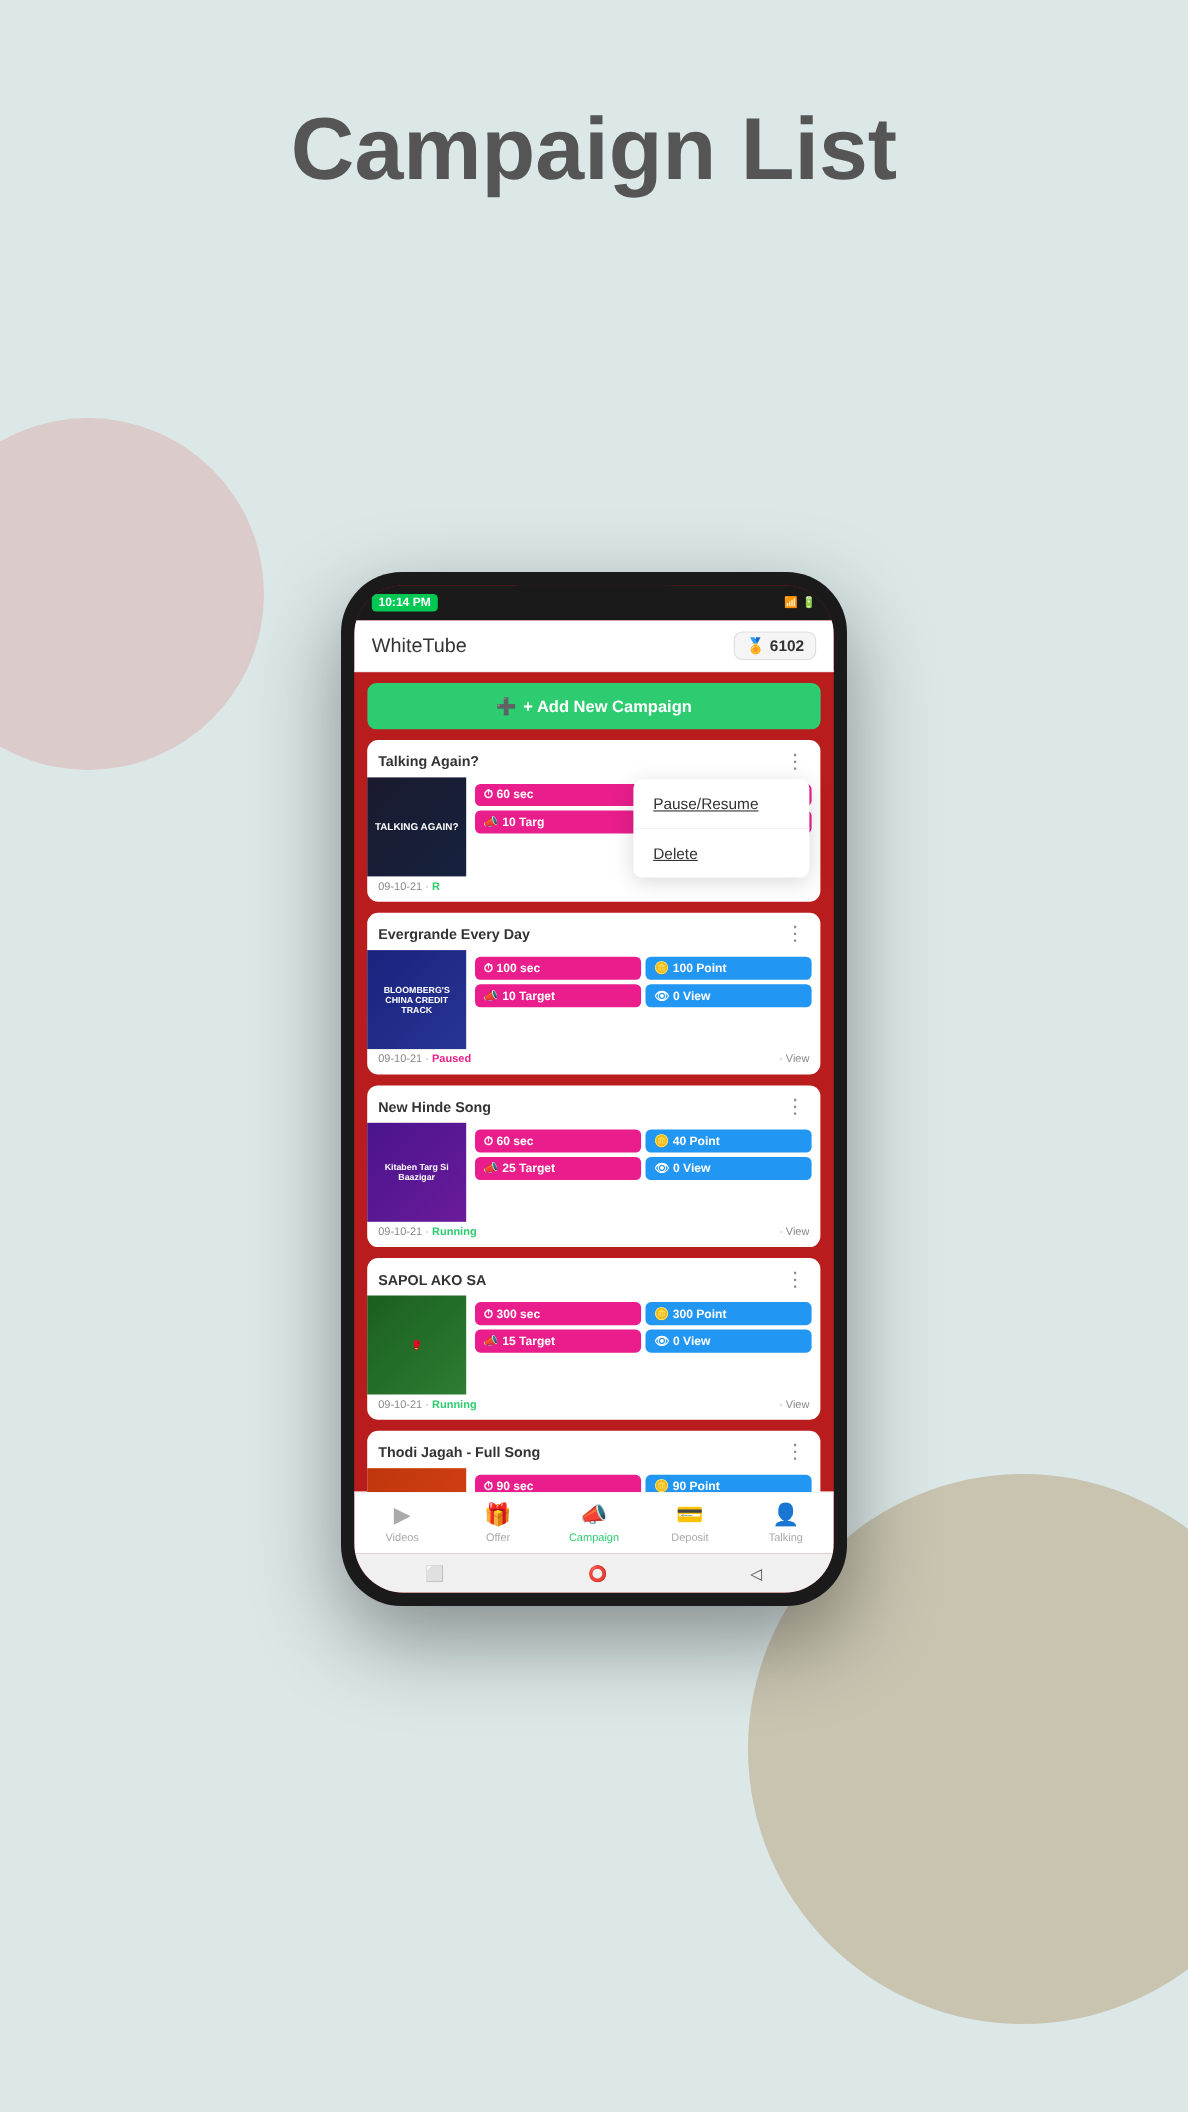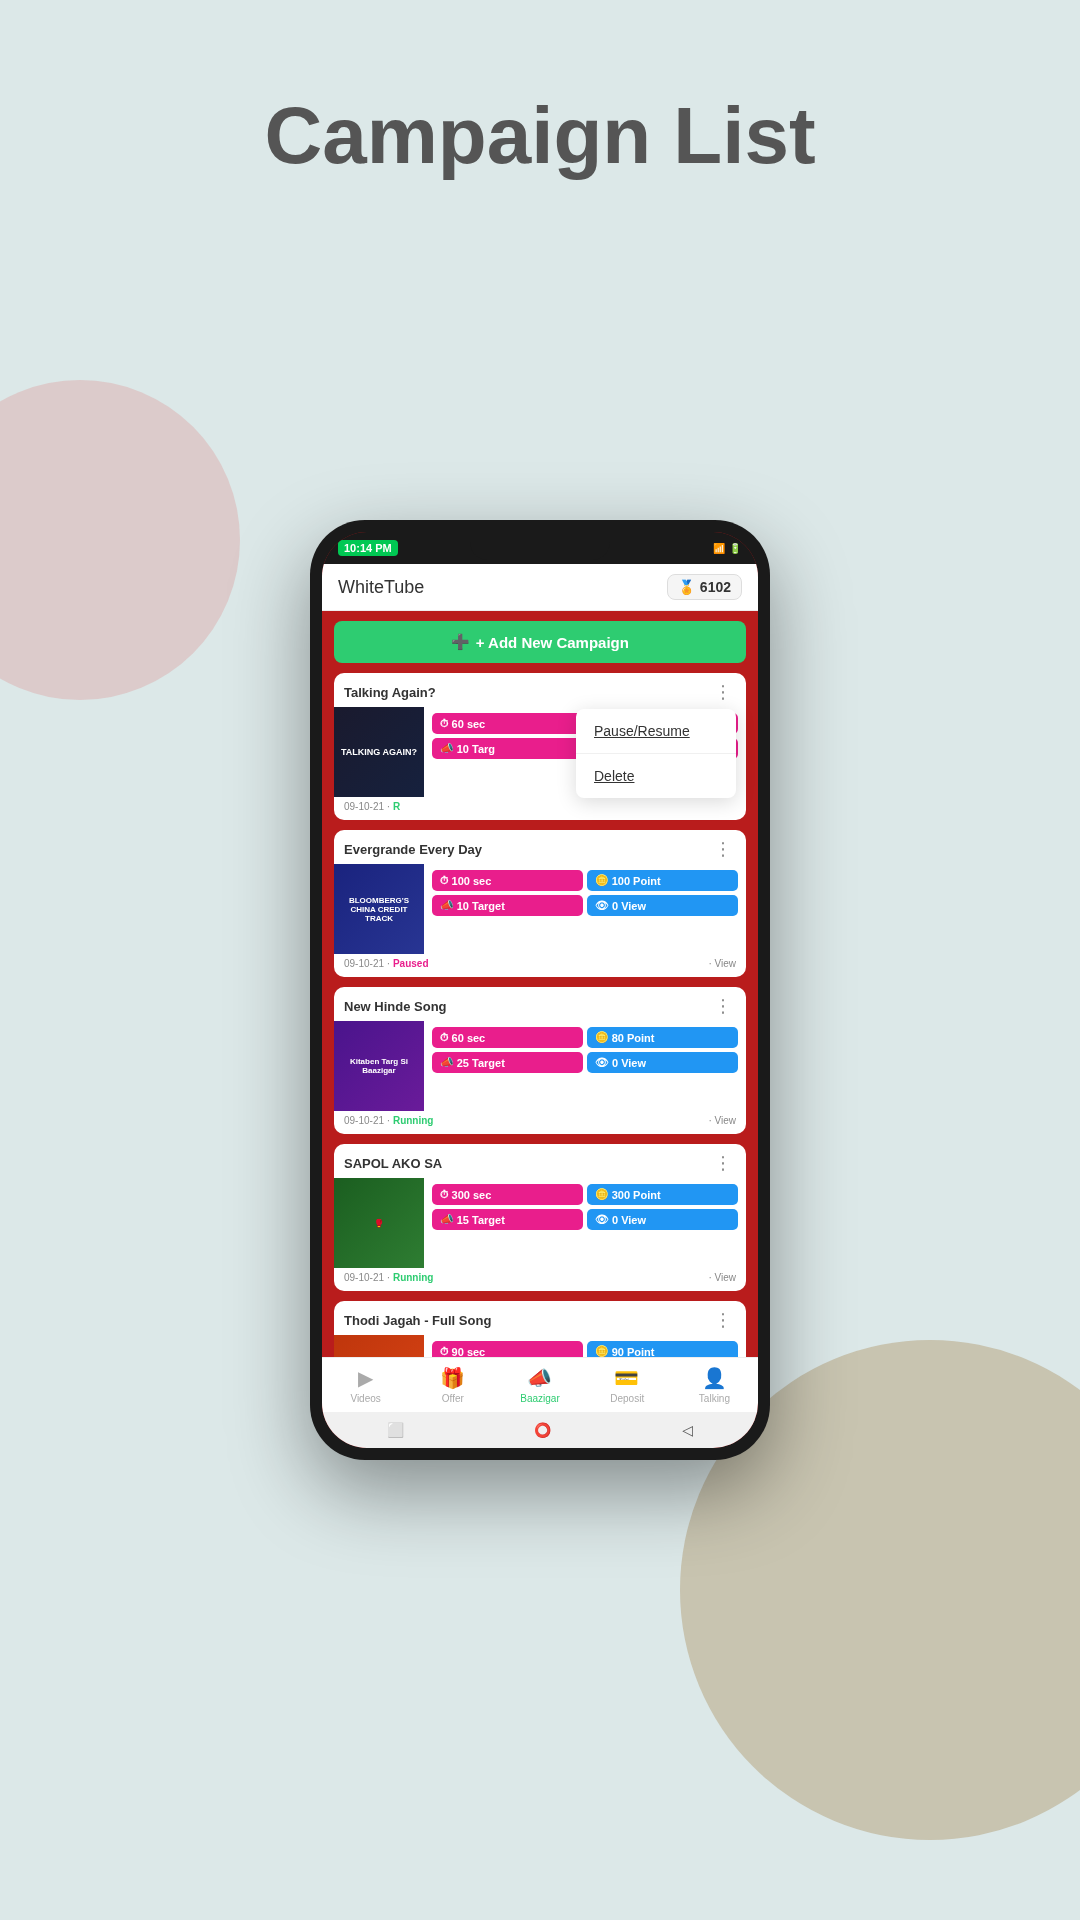--- a/index.html
+++ b/index.html
@@ -439,21 +439,21 @@
               <span style="font-size:8px; padding:4px; color:white; text-align:center;">Kitaben Targ Si Baazigar</span>
             </div>
             <div class="campaign-stats">
               <div class="stat-row">
                 <div class="stat-badge pink">
                   <span>⏱</span>
                   <span>60 sec</span>
                 </div>
                 <div class="stat-badge blue">
                   <span>🪙</span>
-                  <span>80 Point</span>
+                  <span>40 Point</span>
                 </div>
               </div>
               <div class="stat-row">
                 <div class="stat-badge pink">
                   <span>📣</span>
                   <span>25 Target</span>
                 </div>
                 <div class="stat-badge blue">
                   <span>👁</span>
                   <span>0 View</span>
@@ -535,21 +535,21 @@
         <div class="nav-item">
           <span class="nav-icon">▶</span>
           <span>Videos</span>
         </div>
         <div class="nav-item">
           <span class="nav-icon">🎁</span>
           <span>Offer</span>
         </div>
         <div class="nav-item active">
           <span class="nav-icon">📣</span>
-          <span>Baazigar</span>
+          <span>Campaign</span>
         </div>
         <div class="nav-item">
           <span class="nav-icon">💳</span>
           <span>Deposit</span>
         </div>
         <div class="nav-item">
           <span class="nav-icon">👤</span>
           <span>Talking</span>
         </div>
       </div>

